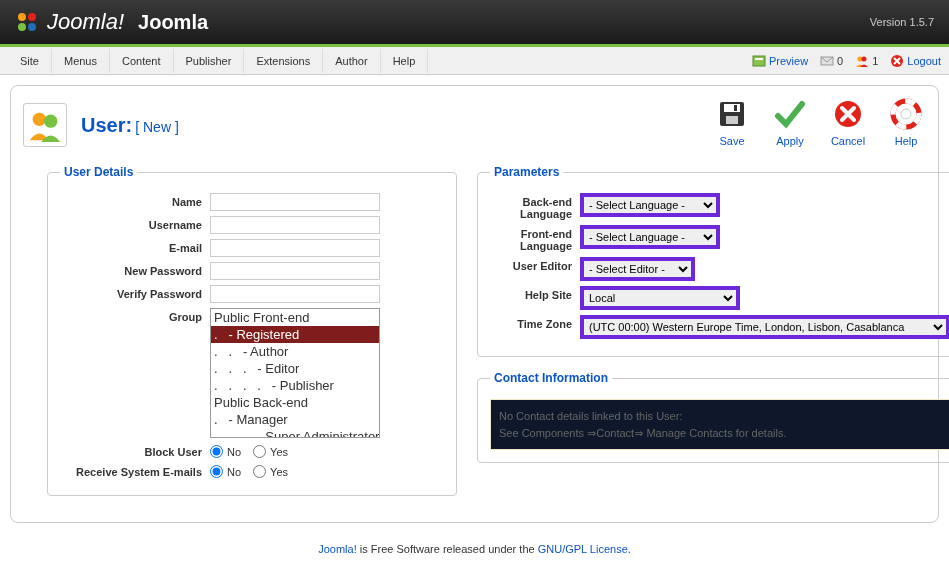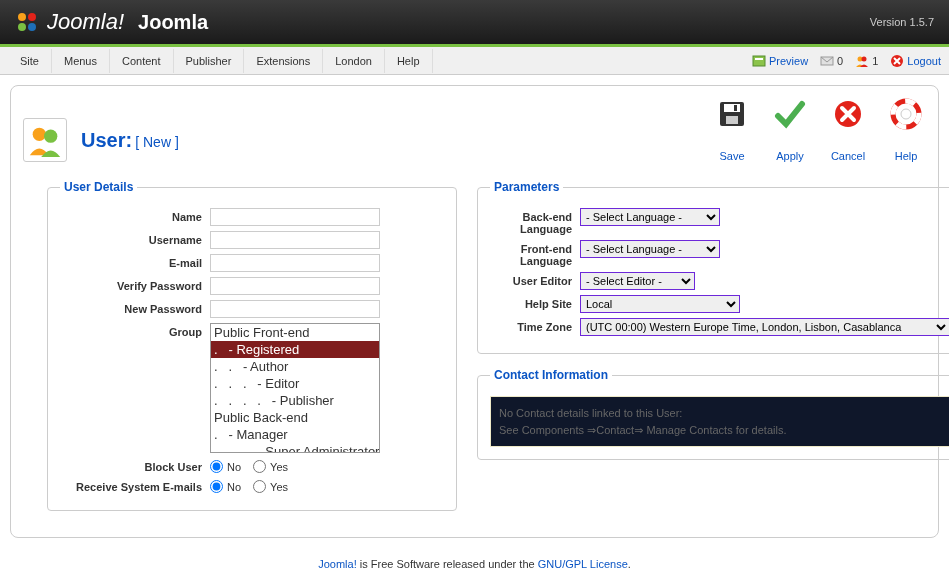--- a/index.html
+++ b/index.html
@@ -22,36 +22,36 @@
 .content-wrap { padding: 10px; }
 .page-panel { border: 1px solid #ccc; border-radius: 8px; background: #fff; padding: 12px; }
 
 .page-head { display: flex; justify-content: space-between; align-items: flex-end; margin-bottom: 18px; }
 .title-block { display: flex; align-items: center; gap: 14px; }
 .user-icon { width: 44px; height: 44px; border: 1px solid #ccc; border-radius: 3px; padding: 2px; display: flex; align-items: center; justify-content: center; background: #fff; }
 .page-title { font-size: 20px; color: #0b55c4; font-weight: bold; }
 .page-subtitle { font-size: 14px; color: #0b55c4; font-weight: normal; }
 
 .toolbar { display: flex; gap: 18px; }
-.tool-btn { display: flex; flex-direction: column; align-items: center; gap: 20px; cursor: pointer; min-width: 40px; }
+.tool-btn { display: flex; flex-direction: column; align-items: center; gap: 5px; cursor: pointer; min-width: 40px; }
 .tool-btn .icon { width: 32px; height: 32px; }
 .tool-btn span { font-size: 11px; color: #0b55c4; }
 
 .columns { display: flex; gap: 20px; padding-left: 24px; }
 .col-left { flex: 0 0 410px; }
 .col-right { flex: 1; }
 
 fieldset { border: 1px solid #ccc; border-radius: 4px; padding: 14px 12px 12px; margin-bottom: 14px; }
 legend { color: #0b55c4; font-weight: bold; font-size: 12px; padding: 0 4px; }
 
 .form-row { display: flex; align-items: flex-start; margin-bottom: 5px; }
 .form-label { width: 150px; text-align: right; padding-right: 8px; padding-top: 3px; font-weight: bold; font-size: 11px; color: #333; }
 .form-control { flex: 1; }
 .form-control input[type=text], .form-control input[type=password] { width: 170px; border: 1px solid #ccc; padding: 2px 3px; font-size: 11px; height: 18px; }
-.form-control select { border: 1px solid #6d28d9; font-size: 11px; padding: 1px; background: #efefef; }
+.form-control select { border: 4px solid #6d28d9; font-size: 11px; padding: 1px; background: #efefef; }
 
 .listbox { width: 170px; height: 130px; border: 1px solid #999; overflow-y: scroll; background: #fff; font-size: 13px; }
 .listbox .opt { padding: 1px 3px; white-space: nowrap; cursor: pointer; }
 .listbox .opt.selected { background: #7f1d1d; color: #fff; }
 
 .radio-group { display: flex; align-items: center; gap: 4px; padding-top: 2px; }
 .radio-group label { margin-right: 8px; font-size: 11px; }
 
 .info-box { background: #0f172a; border: 1px solid #eee9c8; padding: 8px; font-size: 11px; color: #666; line-height: 1.5; }
 
@@ -77,21 +77,21 @@
   <span class="version">Version 1.5.7</span>
 </div>
 
 <div class="menubar">
   <div class="menu-left">
     <div class="menu-item">Site</div>
     <div class="menu-item">Menus</div>
     <div class="menu-item">Content</div>
     <div class="menu-item">Publisher</div>
     <div class="menu-item">Extensions</div>
-    <div class="menu-item">London</div>
+    <div class="menu-item">Author</div>
     <div class="menu-item">Help</div>
   </div>
   <div class="menu-right">
     <span class="status-item">
       <svg class="mini-icon" viewBox="0 0 14 14">
           <rect x="1" y="2" width="12" height="10" fill="#8bc34a" stroke="#558b2f"></rect>
           <rect x="3" y="4" width="8" height="2" fill="#fff"></rect>
         </svg>
       <a>Preview</a>
     </span>
@@ -184,25 +184,25 @@
         </div>
         <div class="form-row">
           <div class="form-label">Username</div>
           <div class="form-control"><input type="text" value="" style=""></div>
         </div>
         <div class="form-row">
           <div class="form-label">E-mail</div>
           <div class="form-control"><input type="text" value="" style=""></div>
         </div>
         <div class="form-row">
+          <div class="form-label">New Password</div>
+          <div class="form-control"><input type="password" value="" style=""></div>
+        </div>
+        <div class="form-row">
           <div class="form-label">Verify Password</div>
-          <div class="form-control"><input type="password" value="" style=""></div>
-        </div>
-        <div class="form-row">
-          <div class="form-label">New Password</div>
           <div class="form-control"><input type="password" value="" style=""></div>
         </div>
         <div class="form-row">
           <div class="form-label">Group</div>
           <div class="form-control">
             <div class="listbox" id="group-listbox">
                   <div class="opt">Public Front-end</div>
                   <div class="opt selected">.&nbsp;&nbsp;&nbsp;- Registered</div>
                   <div class="opt">.&nbsp;&nbsp;&nbsp;.&nbsp;&nbsp;&nbsp;- Author</div>
                   <div class="opt">.&nbsp;&nbsp;&nbsp;.&nbsp;&nbsp;&nbsp;.&nbsp;&nbsp;&nbsp;- Editor</div>

